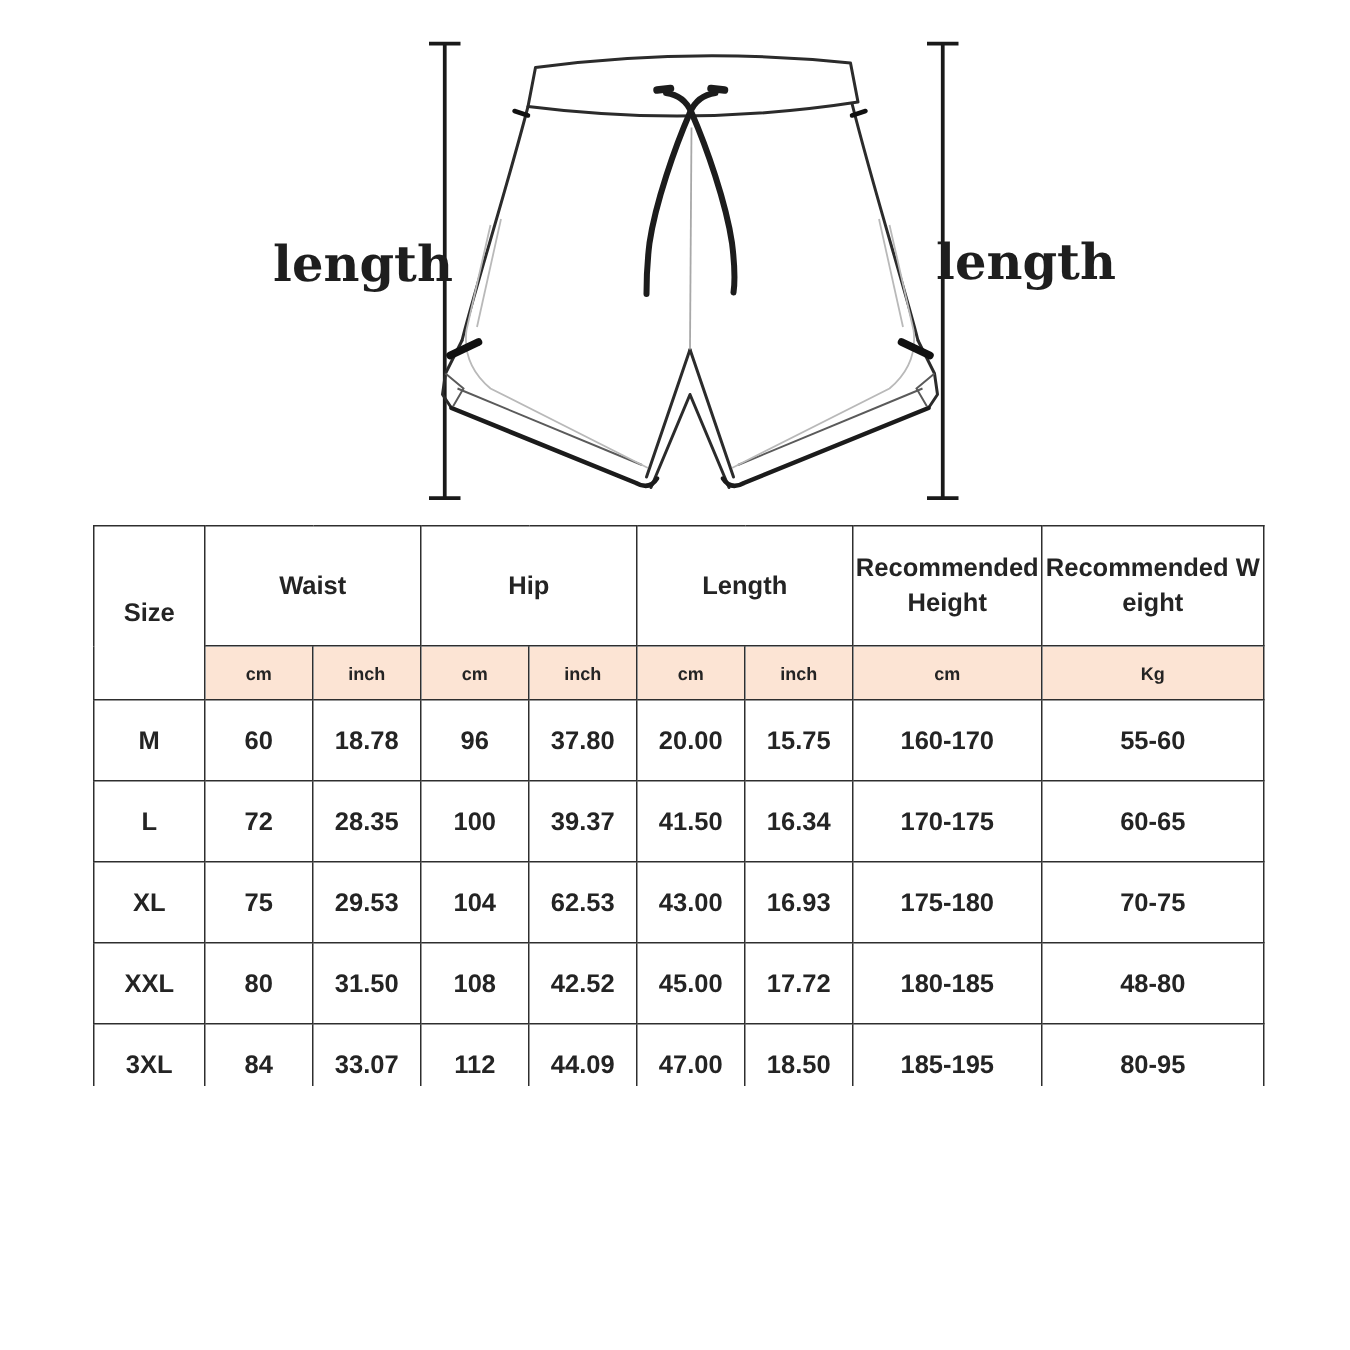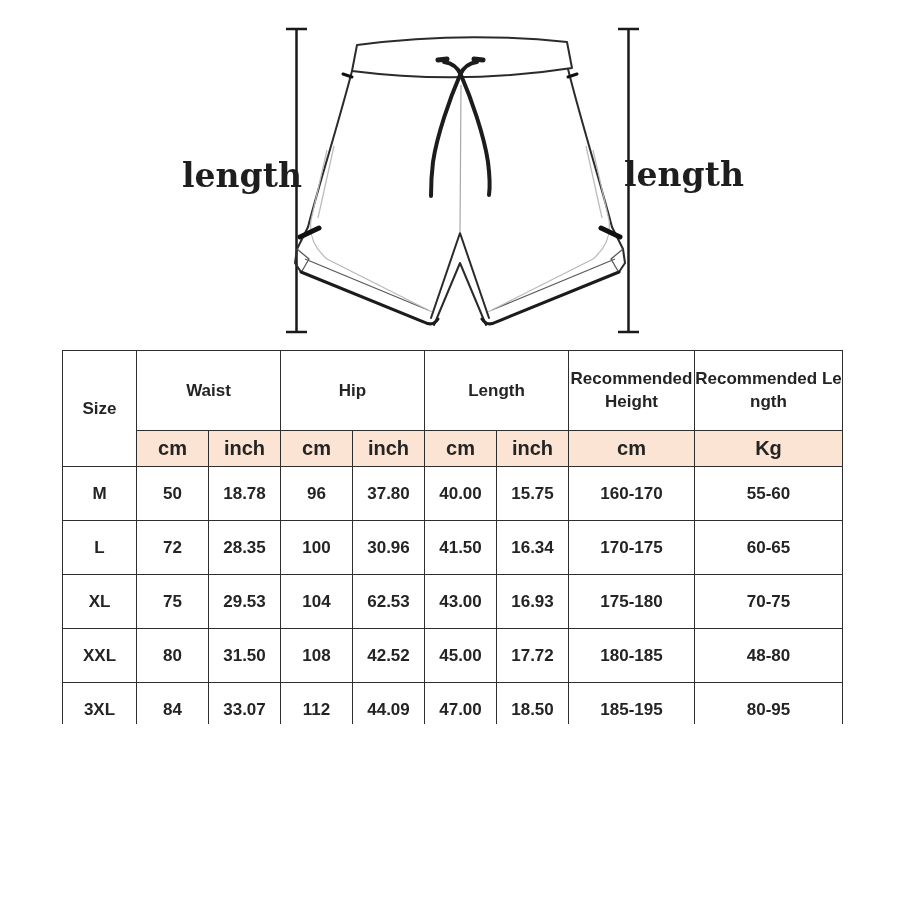--- a/index.html
+++ b/index.html
@@ -27,21 +27,21 @@
     font-weight:bold;color:var(--ink,#242424);
   }
   table.size-table td{
     border:1.5px solid var(--line,#2e2e2e);
     text-align:center;vertical-align:middle;
     font-size:17px;padding:0;overflow:hidden;background:#ffffff;
   }
   tr.h1{height:80px;}
   tr.h2{height:36px;}
   tr.datarow{height:54px;}
-  tr.h2 td{background:var(--peach,#fce4d4);font-size:20px;}
+  tr.h2 td{background:var(--peach,#fce4d4);font-size:12px;}
   td.wrapcell{
     text-align:left;padding:0 4px 0 7px;line-height:1.35;
     word-break:break-all;
     margin-top:37px;
   }
 </style>
 </head>
 <body>
 
 <div class="stage">
@@ -125,52 +125,52 @@
           <col style="width:148px">
       </colgroup>
 
       <tbody>
           <tr class="h1">
         <td rowspan="2">Size</td>
         <td colspan="2">Waist</td>
         <td colspan="2">Hip</td>
         <td colspan="2">Length</td>
         <td class="wrapcell">Recommended Height</td>
-        <td class="wrapcell">Recommended Length</td>
+        <td class="wrapcell">Recommended Weight</td>
       </tr>
 
       <tr class="h2">
         <td>cm</td>
         <td>inch</td>
         <td>cm</td>
         <td>inch</td>
         <td>cm</td>
         <td>inch</td>
         <td>cm</td>
         <td>Kg</td>
       </tr>
 
       <tr class="datarow">
         <td>M</td>
-        <td>50</td>
+        <td>60</td>
         <td>18.78</td>
         <td>96</td>
         <td>37.80</td>
-        <td>40.00</td>
+        <td>20.00</td>
         <td>15.75</td>
         <td>160-170</td>
         <td>55-60</td>
       </tr>
 
       <tr class="datarow">
         <td>L</td>
         <td>72</td>
         <td>28.35</td>
         <td>100</td>
-        <td>30.96</td>
+        <td>39.37</td>
         <td>41.50</td>
         <td>16.34</td>
         <td>170-175</td>
         <td>60-65</td>
       </tr>
 
       <tr class="datarow">
         <td>XL</td>
         <td>75</td>
         <td>29.53</td>

